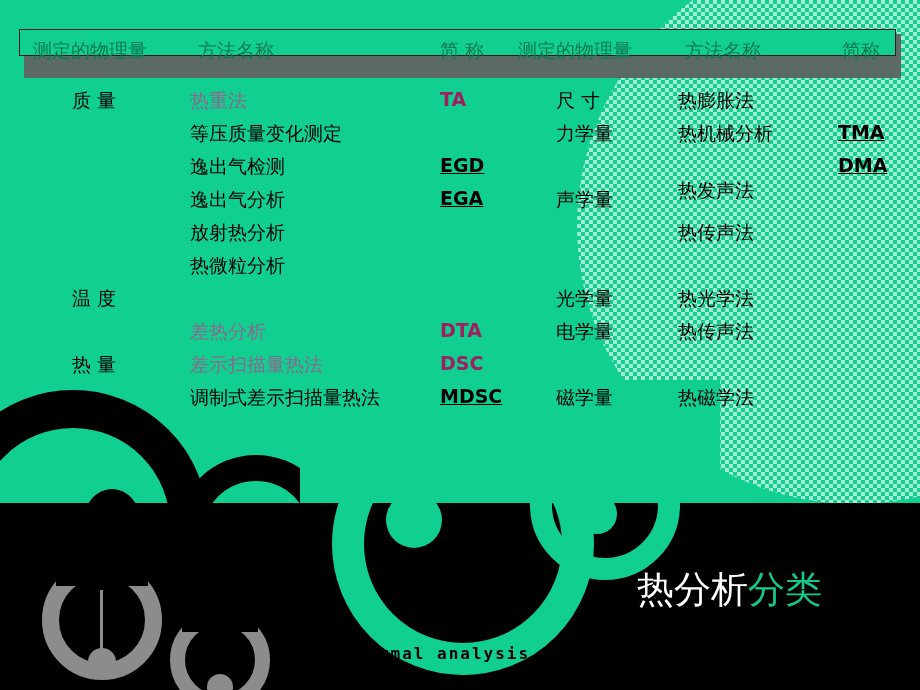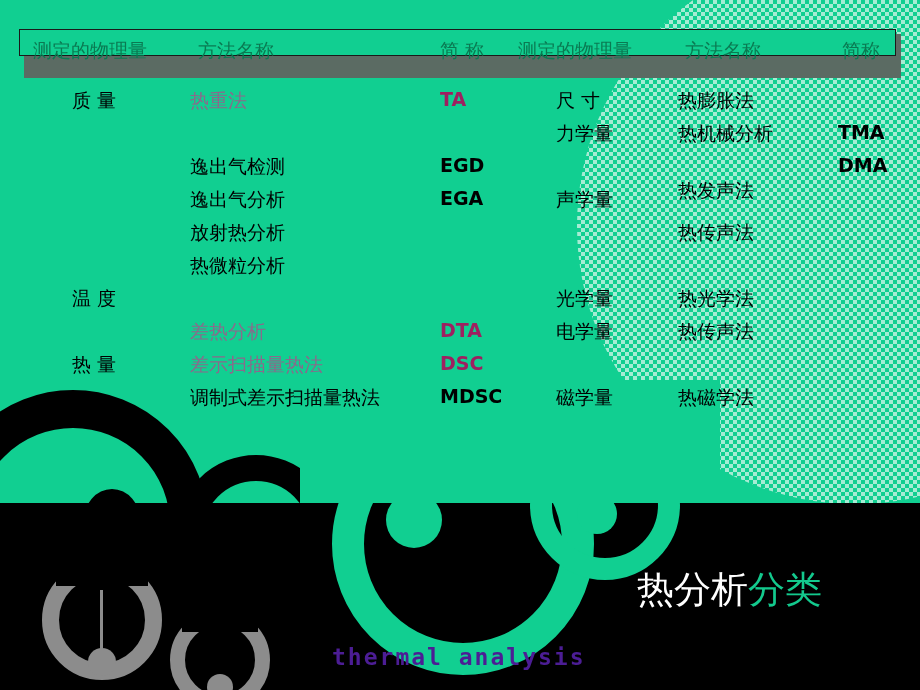--- a/index.html
+++ b/index.html
@@ -168,21 +168,21 @@
     pointer-events:none;
   }
   .table-layer .cell{
     position:absolute;
     white-space:nowrap;
     font-size:19px;
     color:#000;
     font-family:"DejaVu Sans","Liberation Sans",sans-serif;
     pointer-events:auto;
   }
-  .cell.bold{font-weight:bold;}
+  .cell.bold{font-weight:bold;text-decoration:underline;}
   .cell.purple{color:#8a6a8c;}
   .cell.magenta{color:#9e2060;font-weight:bold;}
 
   
   .c-qty-l{left:72px;}
   .c-name-l{left:190px;}
   .c-abbr-l{left:440px;}
   .c-qty-r{left:556px;}
   .c-name-r{left:678px;}
   .c-abbr-r{left:838px;}
@@ -192,24 +192,24 @@
     position:absolute;right:98px;top:565px;
     font-size:37px;
     z-index:14;
     white-space:nowrap;
     font-family:"DejaVu Sans","Liberation Sans",sans-serif;
   }
   .title-zh .w{color:#ffffff;}
   .title-zh .g{color:#13c98d;}
 
   .subtitle-en{
-    position:absolute;left:332px;top:644px;
-    font-size:23px;font-weight:bold;
+    position:absolute;left:344px;top:644px;
+    font-size:16px;font-weight:bold;
     letter-spacing:2px;
-    color:#4c1d95;
+    color:#000000;
     z-index:14;
     font-family:"DejaVu Sans Mono","Liberation Mono",monospace;
     white-space:nowrap;
   }
 </style>
 </head>
 <body>
 
 <div id="slide">
 
@@ -249,20 +249,21 @@
       <span class="hdr h4">测定的物理量</span>
       <span class="hdr h5">方法名称</span>
       <span class="hdr h6">简称</span>
     </div>
   </div>
 
   <div class="table-layer" id="table-layer">
       <div class="cell c-qty-l" style="top: 88px;">质 量</div>
       <div class="cell c-name-l purple" style="top: 88px;">热重法</div>
       <div class="cell c-abbr-l magenta" style="top: 88px;">TA</div>
+      <div class="cell c-name-l" style="top: 121px;">等压质量变化测定</div>
       <div class="cell c-name-l" style="top: 154px;">逸出气检测</div>
       <div class="cell c-abbr-l bold" style="top: 154px;">EGD</div>
       <div class="cell c-name-l" style="top: 187px;">逸出气分析</div>
       <div class="cell c-abbr-l bold" style="top: 187px;">EGA</div>
       <div class="cell c-name-l" style="top: 220px;">放射热分析</div>
       <div class="cell c-name-l" style="top: 253px;">热微粒分析</div>
       <div class="cell c-qty-l" style="top: 286px;">温 度</div>
       <div class="cell c-name-l purple" style="top: 319px;">差热分析</div>
       <div class="cell c-abbr-l magenta" style="top: 319px;">DTA</div>
       <div class="cell c-qty-l" style="top: 352px;">热 量</div>

